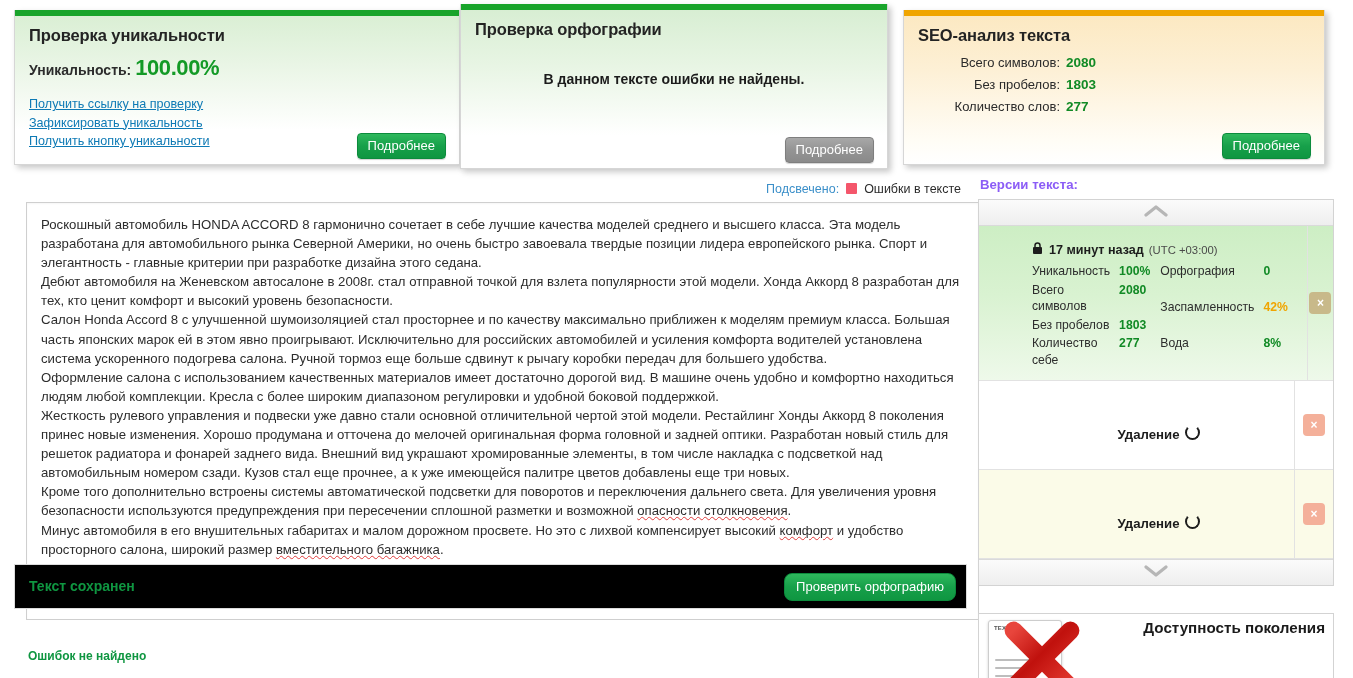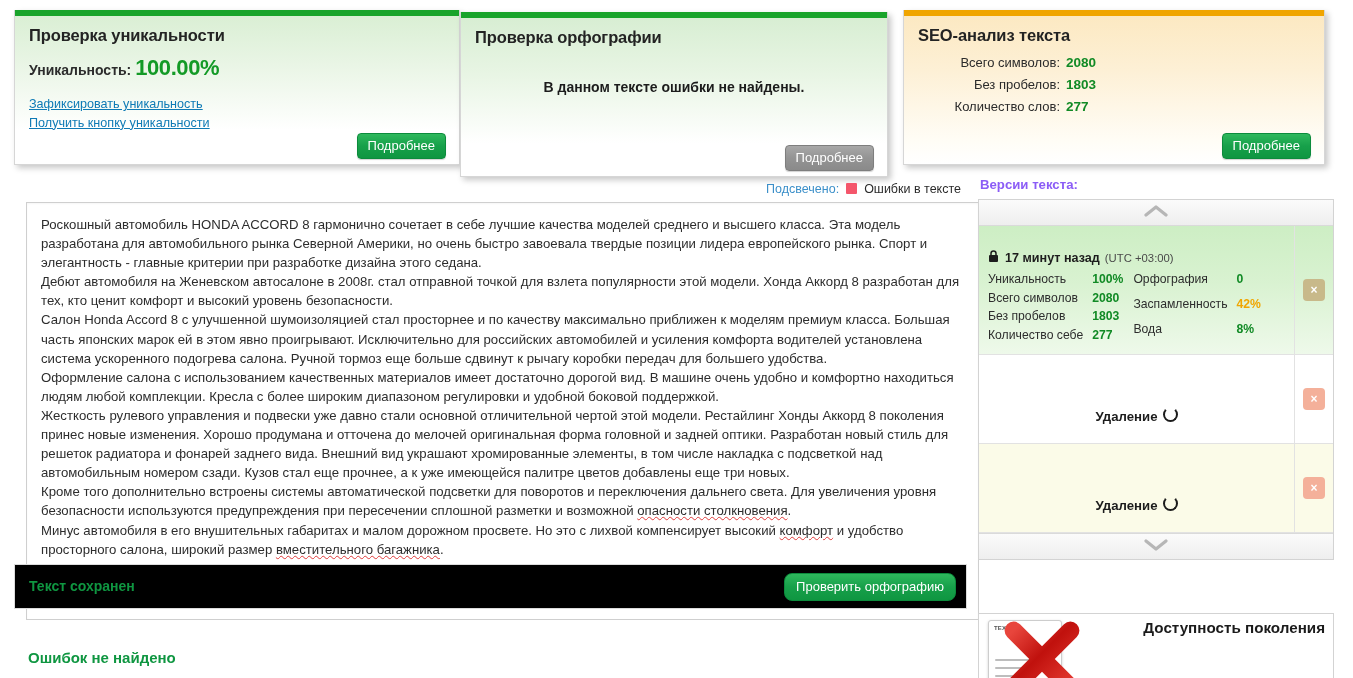--- a/index.html
+++ b/index.html
@@ -24,21 +24,21 @@
     box-shadow:3px 3px 6px rgba(0,0,0,.22);
   }
   .card .topbar{height:6px;width:100%;}
   .card .inner{padding:10px 14px 0 14px;position:relative;height:100%;box-sizing:border-box;}
 
   
   #card-unique{left:14px;top:10px;width:446px;height:155px;
     background:linear-gradient(to bottom,#d8eed2 0%,#e9f5e5 35%,#ffffff 78%,#ffffff 100%);}
   #card-unique .topbar{background:#19a42b;}
   
-  #card-spell{left:460px;top:12px;width:428px;height:165px;
+  #card-spell{left:460px;top:4px;width:428px;height:165px;
     background:linear-gradient(to bottom,#d6edd1 0%,#e8f5e4 38%,#ffffff 80%,#ffffff 100%);}
   #card-spell .topbar{background:#19a42b;}
   
   #card-seo{left:903px;top:10px;width:422px;height:155px;
     background:linear-gradient(to bottom,#fce8c0 0%,#fdf0d6 40%,#fffdf6 85%,#ffffff 100%);}
   #card-seo .topbar{background:#f0a500;}
 
   .card-title{
     font-size:16.5px;font-weight:bold;color:#232323;margin:0 0 10px 0;
     letter-spacing:-.1px;
@@ -109,41 +109,41 @@
     position:absolute;left:14px;top:13px;color:#0f9641;font-weight:bold;font-size:14px;
   }
   .btn-check{
     position:absolute;right:10px;top:8px;
     background:linear-gradient(to bottom,#2eb85c 0%,#17a04a 50%,#0f9641 100%);
     color:#fff;border:1px solid #0c8b3c;border-radius:8px;
     font-size:13px;padding:5px 11px 6px 11px;cursor:pointer;
     box-shadow:0 1px 1px rgba(0,0,0,.18);
   }
   .noerr{
-    position:absolute;left:14px;top:473px;color:#0f9641;font-weight:bold;font-size:15px;
+    position:absolute;left:14px;top:473px;color:#0f9641;font-weight:bold;font-size:12px;
   }
 
   
   .right{position:absolute;left:978px;top:176px;width:358px;}
   .right-title{font-weight:bold;font-size:13.2px;color:#8b5cf6;margin:1px 0 7px 2px;}
 
   .versions{
     width:356px;box-sizing:border-box;
     border:1px solid #d3d3d3;background:#fff;
   }
   .v-toggle{
     height:25px;background:linear-gradient(to bottom,#fbfbfb,#eeeeee);
     border-bottom:1px solid #dadada;
     display:flex;align-items:center;justify-content:center;cursor:pointer;
   }
   .v-toggle.bottom{border-bottom:none;border-top:1px solid #dadada;}
   .chev{display:block;}
   .v-row{display:flex;border-bottom:1px solid #e2e2e2;position:relative;}
   .v-row:last-of-type{border-bottom:none;}
-  .v-body{flex:1;padding:24px 9px 9px 9px;box-sizing:border-box;min-height:88px;}
+  .v-body{flex:1;padding:16px 9px 9px 9px;box-sizing:border-box;min-height:88px;margin-left:44px;}
   .v-side{
     width:38px;border-left:1px solid #e2e2e2;
     display:flex;align-items:center;justify-content:center;
   }
   .v-row.cur{background:linear-gradient(to bottom,#cdeec4 0%,#d9f2d1 45%,#eef9ea 100%);}
   .v-row.cur .v-side{background:linear-gradient(to bottom,#cdeec4 0%,#d9f2d1 45%,#eef9ea 100%);}
   .v-row.white{background:#ffffff;}
   .v-row.cream{background:#fbfbe8;}
   .v-row.cream .v-side{background:#fbfbe8;}
 
@@ -200,20 +200,21 @@
 
     <div class="card" id="card-unique">
       <div class="topbar"></div>
       <div class="inner">
         <div class="card-title">Проверка уникальности</div>
         <div class="uniq-line">
           <span>Уникальность:</span>
           <span class="val">100.00%</span>
         </div>
         <div class="links">
+          <a>Получить ссылку на проверку</a>
           <a>Зафиксировать уникальность</a>
           <a>Получить кнопку уникальности</a>
         </div>
         <button class="btn-more">Подробнее</button>
       </div>
     </div>
 
     <div class="card" id="card-spell">
       <div class="topbar"></div>
       <div class="inner">

